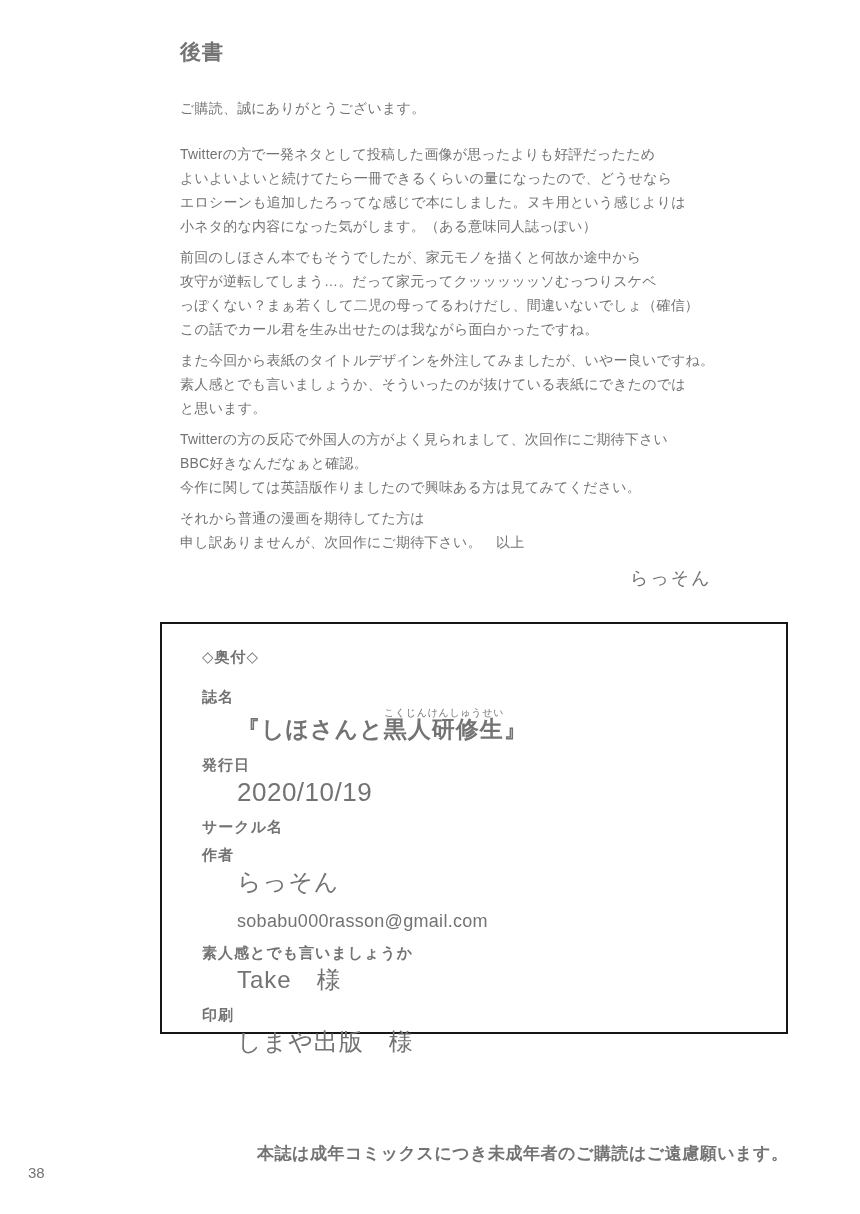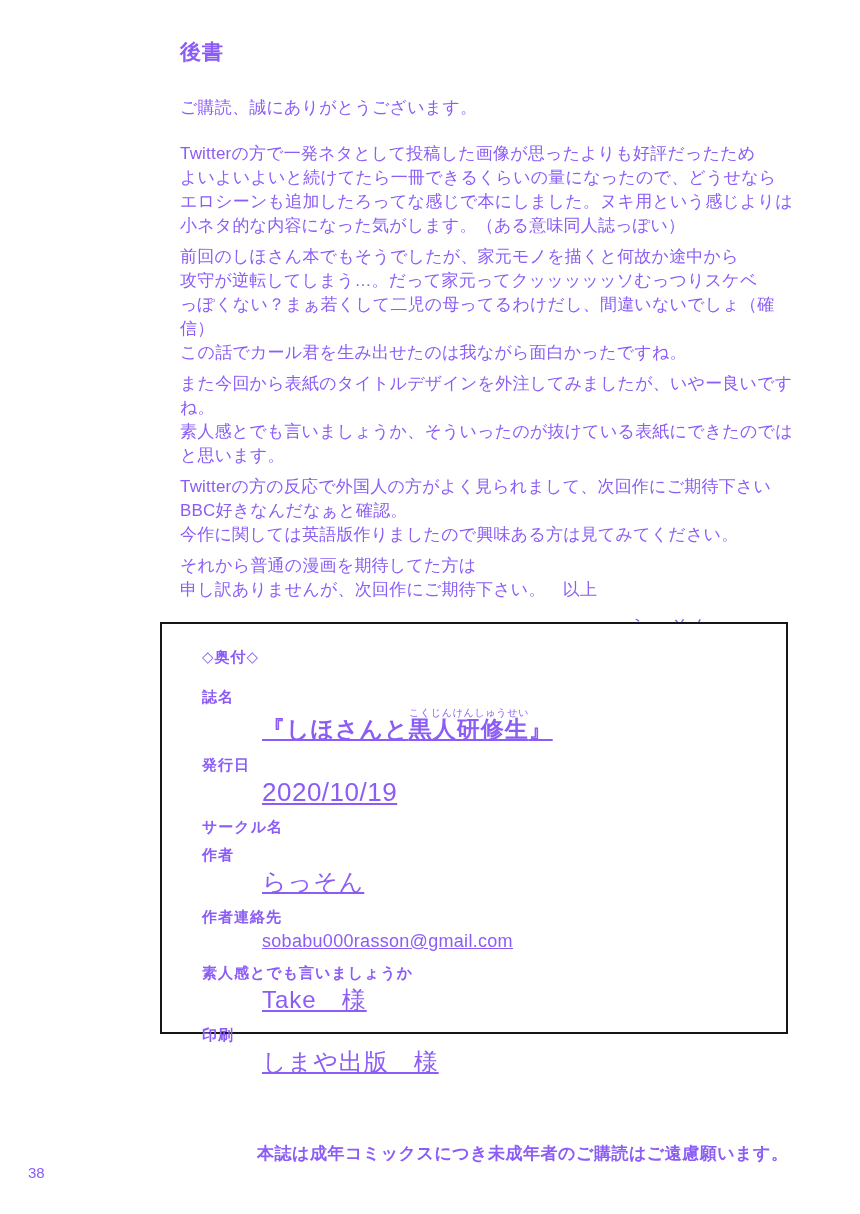--- a/index.html
+++ b/index.html
@@ -6,41 +6,41 @@
     margin: 0;
     padding: 0;
     background: #e8e8e8;
   }
   .page {
     position: relative;
     width: 860px;
     height: 1214px;
     background: #ffffff;
     font-family: "Liberation Sans", "DejaVu Sans", sans-serif;
-    color: #8b5cf6;
+    color: #737373;
     overflow: hidden;
   }
   .heading {
     position: absolute;
     left: 180px;
     top: 38px;
     margin: 0;
     font-size: 21px;
     font-weight: bold;
     letter-spacing: 1px;
   }
   .afterword {
     position: absolute;
     left: 180px;
     top: 96px;
     width: 628px;
   }
   .para {
     margin: 0 0 7px 0;
-    font-size: 17px;
+    font-size: 14px;
     line-height: 24px;
     white-space: pre-line;
     letter-spacing: 0.2px;
   }
   .para.first {
     margin-bottom: 22px;
   }
   .signature {
     margin-top: 12px;
     padding-left: 450px;
@@ -69,25 +69,24 @@
     margin-bottom: 10px;
   }
   .f-label {
     font-size: 15px;
     font-weight: bold;
     line-height: 18px;
     margin-bottom: 2px;
     letter-spacing: 1px;
   }
   .f-value {
-    margin-left: 60px;
+    margin-left: 35px;
     font-size: 24px;
     line-height: 32px;
     letter-spacing: 1px;
-    text-decoration: underline;
   }
   .title-value {
     font-size: 23px;
     font-weight: bold;
     line-height: 34px;
     letter-spacing: 1px;
   }
   .title-value ruby rt {
     font-size: 10px;
     font-weight: normal;
@@ -154,21 +153,20 @@
     <div class="field">
       <div class="f-label">サークル名</div>
     </div>
 
     <div class="field">
       <div class="f-label">作者</div>
       <div class="f-value">らっそん</div>
     </div>
 
     <div class="field">
-      <div class="f-label">作者連絡先</div>
       <div class="f-value v-email">sobabu000rasson@gmail.com</div>
     </div>
 
     <div class="field">
       <div class="f-label">素人感とでも言いましょうか</div>
       <div class="f-value">Take　様</div>
     </div>
 
     <div class="field">
       <div class="f-label">印刷</div>

